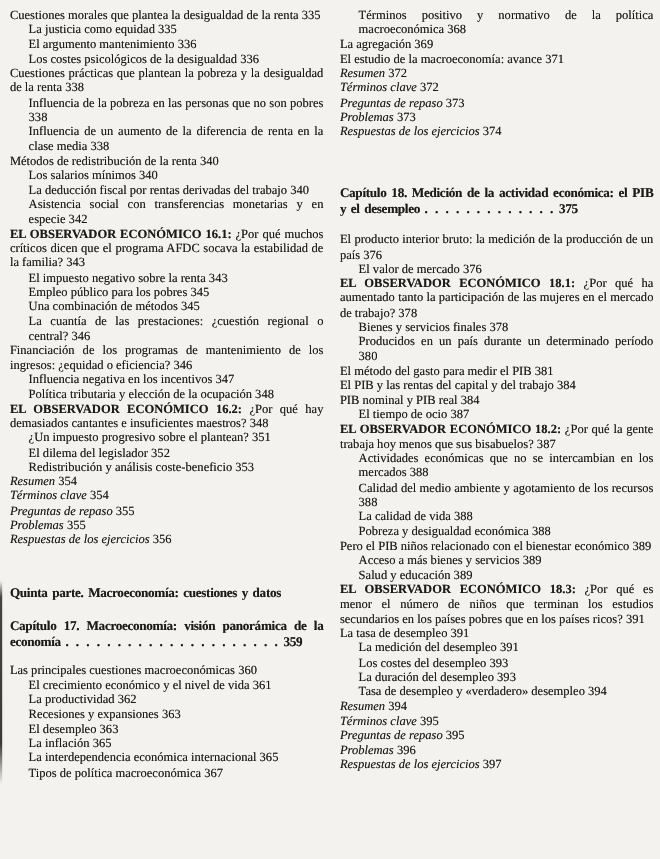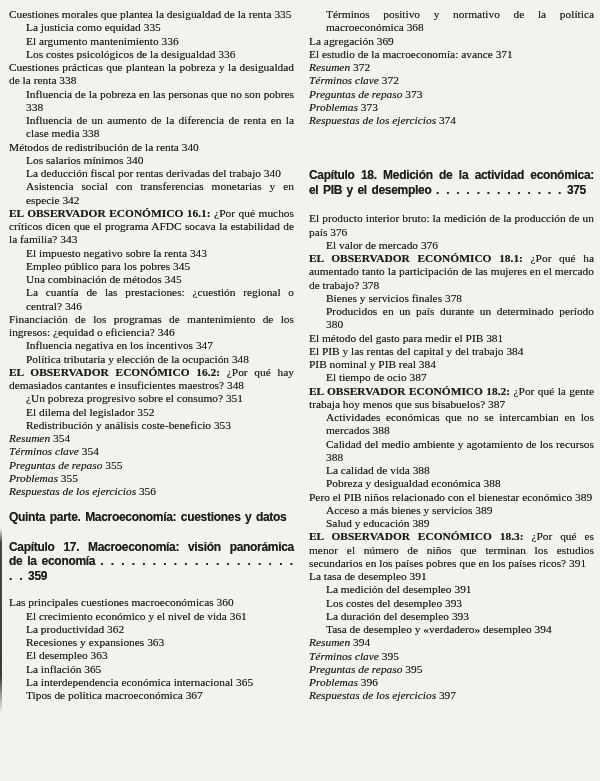--- a/index.html
+++ b/index.html
@@ -25,29 +25,29 @@
     font-size: 11.4px;
     line-height: 13.25px;
     text-align: justify;
   }
   .entry.level-1 { padding-left: 17px; }
   .entry .obs { font-weight: bold; }
   .entry.style-italic [data-name="entry-text"] { font-style: italic; }
   .entry .pg { white-space: nowrap; }
 
   .part-heading, .chapter-heading {
-    font-family: Liberation Sans, sans-serif;
+    font-family: Liberation Serif, serif;
     font-weight: bold;
     font-size: 12px;
     letter-spacing: -0.3px;
     word-spacing: 1.5px;
     line-height: 14.5px;
     text-align: justify;
   }
-  .part-heading { margin-top: 12px; }
+  .part-heading { margin-top: 34px; }
   .chapter-heading { margin-top: 15px; margin-bottom: 13px; }
   .column-right .chapter-heading { margin-top: 41px; margin-bottom: 15px; }
   .chapter-heading .dots { letter-spacing: 1px; }
   .chapter-heading .pg { white-space: nowrap; }
 
   
   .scan-edge {
     position: absolute;
     left: 0; top: 528;
     top: 528px;
@@ -76,21 +76,21 @@
         <div class="entry level-1 style-normal" data-name="toc-entry"><span data-name="entry-text">Asistencia social con transferencias monetarias y en especie</span> <span data-name="page-number" class="pg">342</span></div>
         <div class="entry level-0 style-observer" data-name="toc-entry"><span data-name="observer-label" class="obs">EL OBSERVADOR ECONÓMICO 16.1:</span> <span data-name="entry-text">¿Por qué muchos críticos dicen que el programa AFDC socava la estabilidad de la familia?</span> <span data-name="page-number" class="pg">343</span></div>
         <div class="entry level-1 style-normal" data-name="toc-entry"><span data-name="entry-text">El impuesto negativo sobre la renta</span> <span data-name="page-number" class="pg">343</span></div>
         <div class="entry level-1 style-normal" data-name="toc-entry"><span data-name="entry-text">Empleo público para los pobres</span> <span data-name="page-number" class="pg">345</span></div>
         <div class="entry level-1 style-normal" data-name="toc-entry"><span data-name="entry-text">Una combinación de métodos</span> <span data-name="page-number" class="pg">345</span></div>
         <div class="entry level-1 style-normal" data-name="toc-entry"><span data-name="entry-text">La cuantía de las prestaciones: ¿cuestión regional o central?</span> <span data-name="page-number" class="pg">346</span></div>
         <div class="entry level-0 style-normal" data-name="toc-entry"><span data-name="entry-text">Financiación de los programas de mantenimiento de los ingresos: ¿equidad o eficiencia?</span> <span data-name="page-number" class="pg">346</span></div>
         <div class="entry level-1 style-normal" data-name="toc-entry"><span data-name="entry-text">Influencia negativa en los incentivos</span> <span data-name="page-number" class="pg">347</span></div>
         <div class="entry level-1 style-normal" data-name="toc-entry"><span data-name="entry-text">Política tributaria y elección de la ocupación</span> <span data-name="page-number" class="pg">348</span></div>
         <div class="entry level-0 style-observer" data-name="toc-entry"><span data-name="observer-label" class="obs">EL OBSERVADOR ECONÓMICO 16.2:</span> <span data-name="entry-text">¿Por qué hay demasiados cantantes e insuficientes maestros?</span> <span data-name="page-number" class="pg">348</span></div>
-        <div class="entry level-1 style-normal" data-name="toc-entry"><span data-name="entry-text">¿Un pobreza progresivo sobre el consumo?</span> <span data-name="page-number" class="pg">351</span></div>
+        <div class="entry level-1 style-normal" data-name="toc-entry"><span data-name="entry-text">¿Un impuesto progresivo sobre el plantean?</span> <span data-name="page-number" class="pg">351</span></div>
         <div class="entry level-1 style-normal" data-name="toc-entry"><span data-name="entry-text">El dilema del legislador</span> <span data-name="page-number" class="pg">352</span></div>
         <div class="entry level-1 style-normal" data-name="toc-entry"><span data-name="entry-text">Redistribución y análisis coste-beneficio</span> <span data-name="page-number" class="pg">353</span></div>
         <div class="entry level-0 style-italic" data-name="toc-entry"><span data-name="entry-text">Resumen</span> <span data-name="page-number" class="pg">354</span></div>
         <div class="entry level-0 style-italic" data-name="toc-entry"><span data-name="entry-text">Términos clave</span> <span data-name="page-number" class="pg">354</span></div>
         <div class="entry level-0 style-italic" data-name="toc-entry"><span data-name="entry-text">Preguntas de repaso</span> <span data-name="page-number" class="pg">355</span></div>
         <div class="entry level-0 style-italic" data-name="toc-entry"><span data-name="entry-text">Problemas</span> <span data-name="page-number" class="pg">355</span></div>
         <div class="entry level-0 style-italic" data-name="toc-entry"><span data-name="entry-text">Respuestas de los ejercicios</span> <span data-name="page-number" class="pg">356</span></div>
       </div>
       <div class="part-heading" data-name="part-heading"><span data-name="part-title">Quinta parte.  Macroeconomía: cuestiones y datos</span></div>
       <div class="chapter-heading" data-name="chapter-heading"><span data-name="chapter-title">Capítulo 17.  Macroeconomía: visión panorámica de la economía</span> <span data-name="dot-leader" class="dots">. . . . . . . . . . . . . . . . . . . . .</span> <span data-name="page-number" class="pg">359</span></div>

